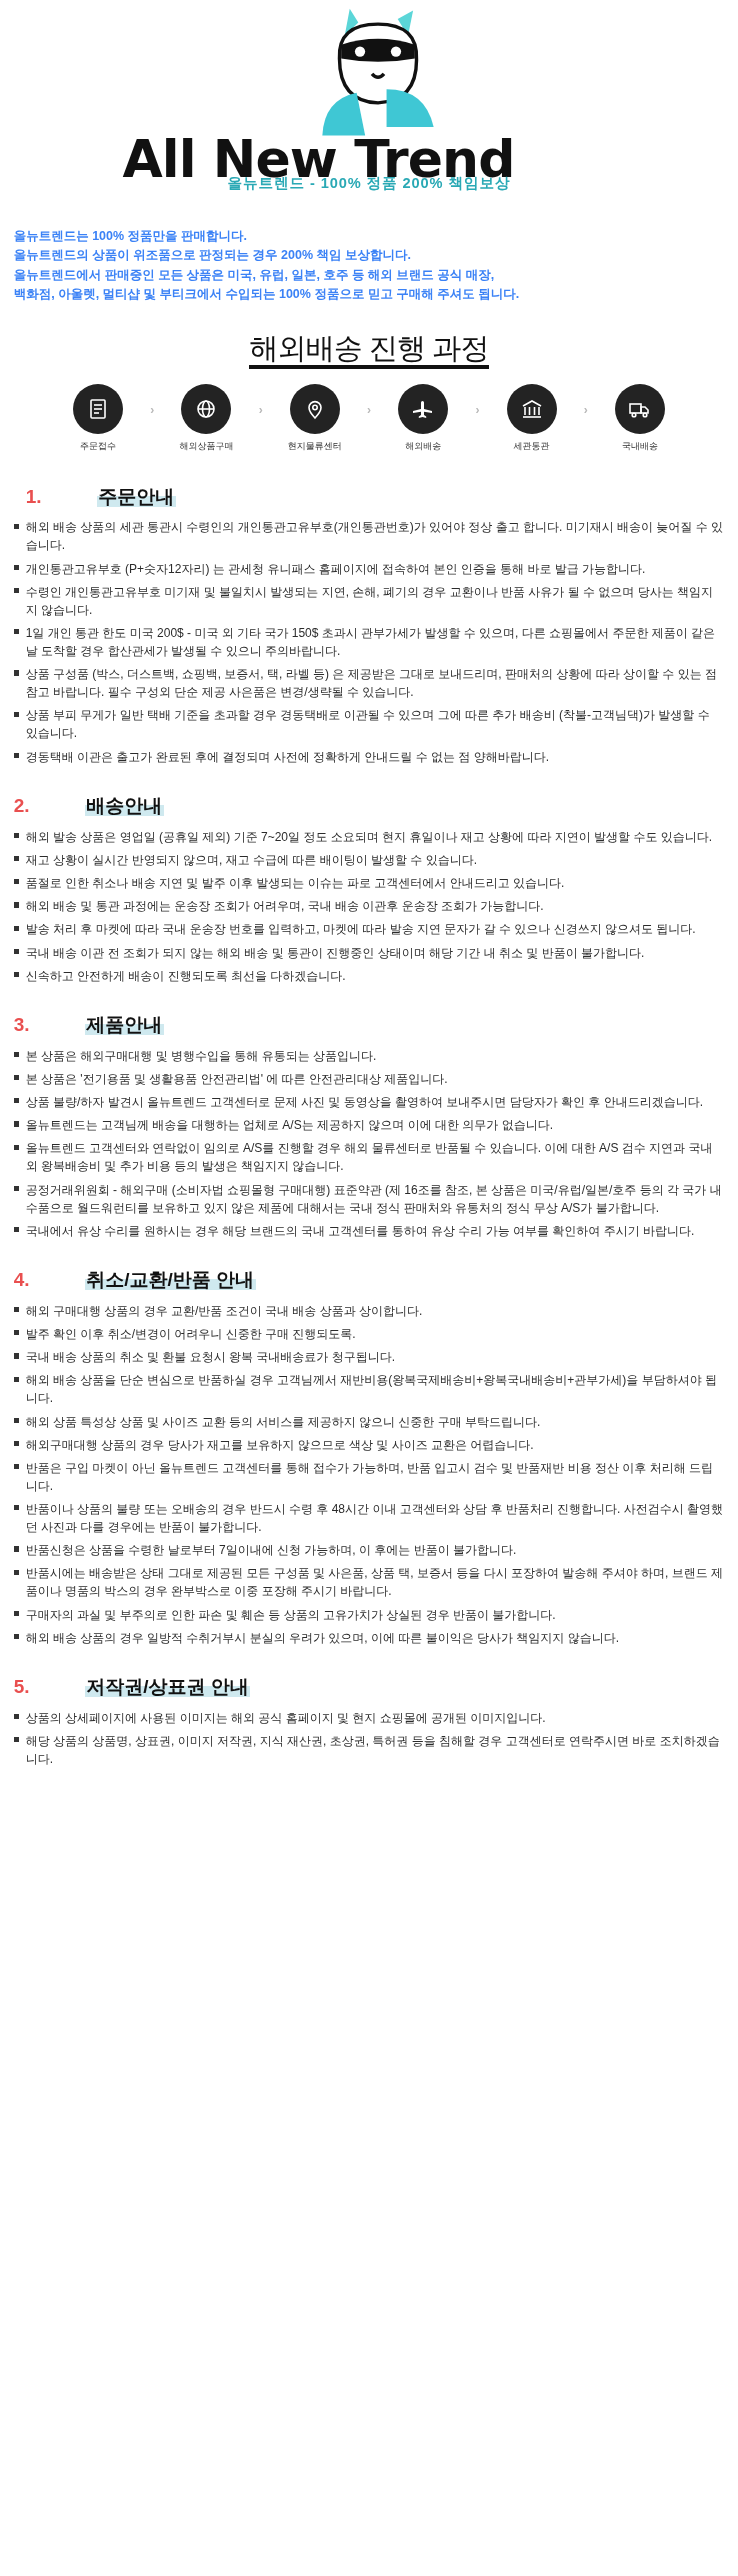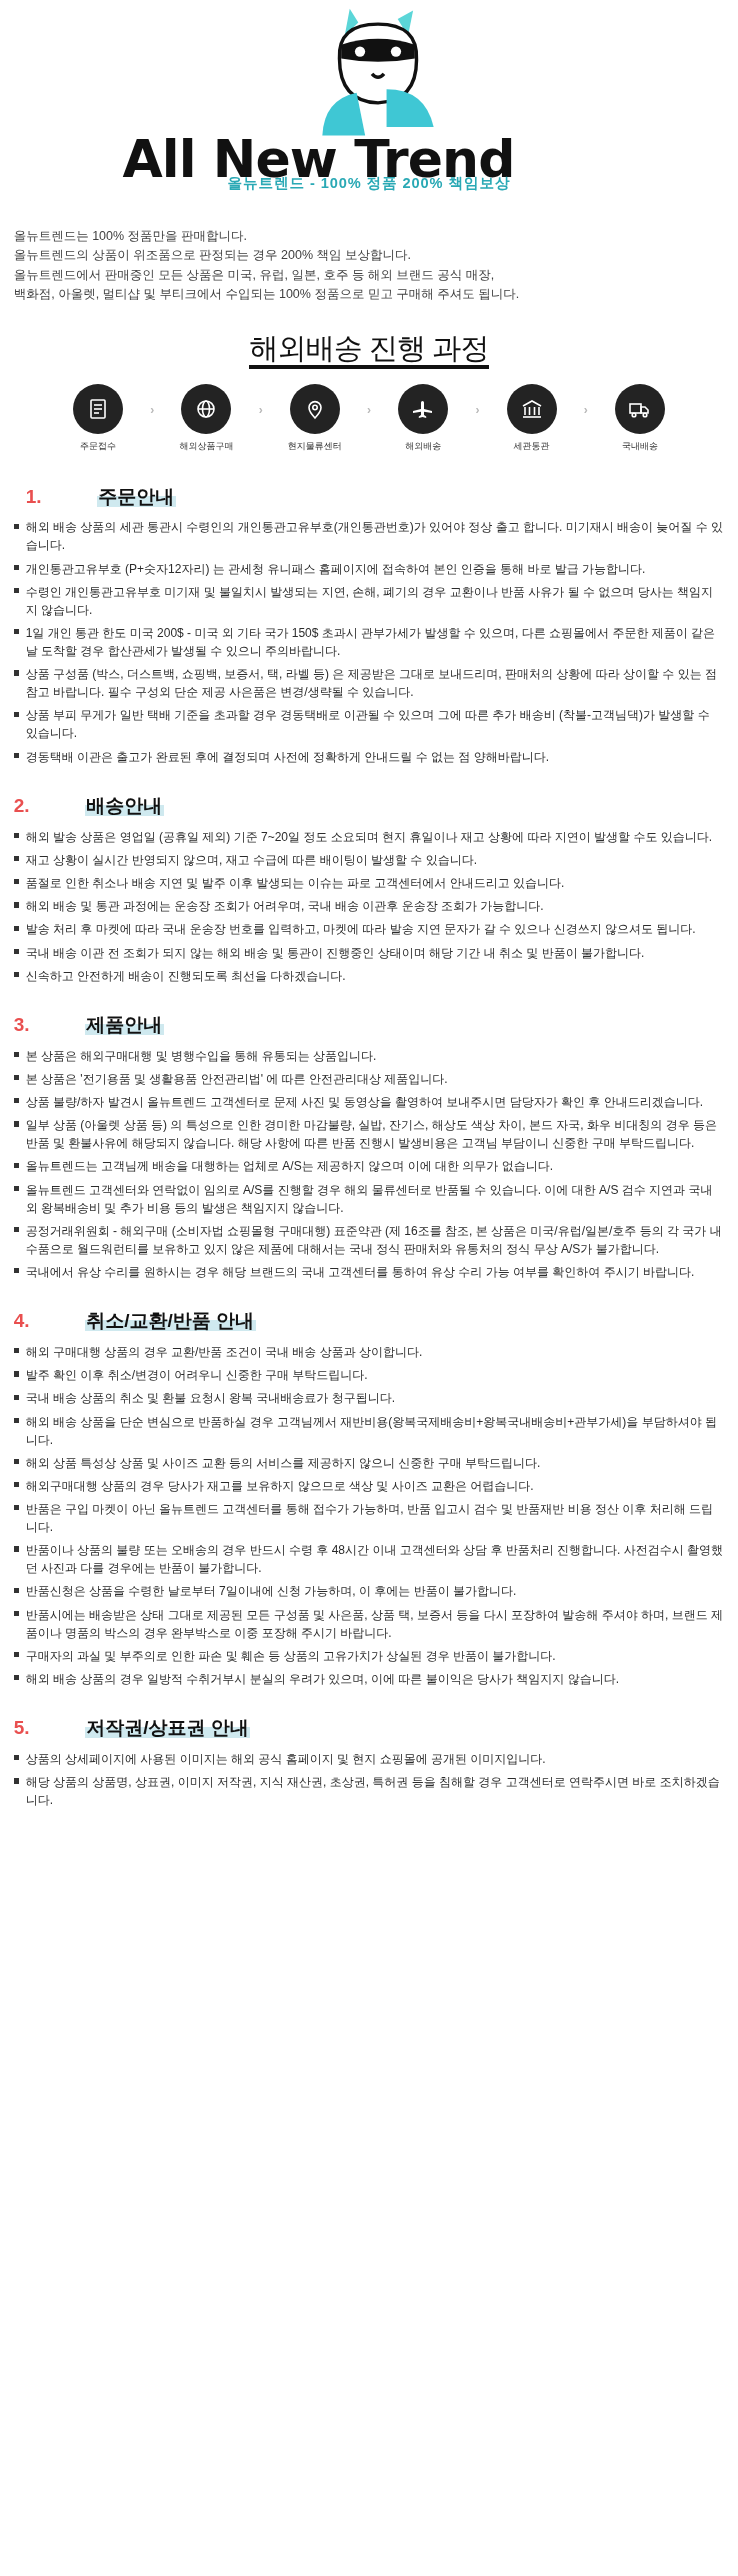--- a/index.html
+++ b/index.html
@@ -48,22 +48,22 @@
     font-weight: 700;
     color: #2aa9b5;
     letter-spacing: 0.9px;
   }
 
   
   .intro {
     padding: 12px 13.7px 8.6px 13.7px;
     font-size: 12.5px;
     line-height: 1.55;
-    color: #404040;
-    font-weight: 400;
+    color: #3b82f6;
+    font-weight: 700;
   }
   .intro div { white-space: nowrap; }
 
   
   .proc-head {
     text-align: center;
     font-size: 29px;
     font-weight: 400;
     color: #111;
     margin: 15.5px 0 5.2px 0;
@@ -266,36 +266,35 @@
 
   <div class="section">
     <div class="sec-title center">
       <span class="num">3.</span>
       <span class="hl">제품안내</span>
     </div>
     <ul class="bullets">
       <li>본 상품은 해외구매대행 및 병행수입을 통해 유통되는 상품입니다.</li>
       <li>본 상품은 '전기용품 및 생활용품 안전관리법' 에 따른 안전관리대상 제품입니다.</li>
       <li>상품 불량/하자 발견시 올뉴트렌드 고객센터로 문제 사진 및 동영상을 촬영하여 보내주시면 담당자가 확인 후 안내드리겠습니다.</li>
-      <li>일부 상품 (아울렛 상품 등) 의 특성으로 인한 경미한 마감불량, 실밥, 잔기스, 해상도 색상 차이, 본드 자국, 화우 비대칭의 경우 등은 반품 및 환불사유에 해당되지 않습니다. 해당 사항에 따른 반품 진행시 발생비용은 고객님 부담이니 신중한 구매 부탁드립니다.</li>
       <li>올뉴트렌드는 고객님께 배송을 대행하는 업체로 A/S는 제공하지 않으며 이에 대한 의무가 없습니다.</li>
       <li>올뉴트렌드 고객센터와 연락없이 임의로 A/S를 진행할 경우 해외 물류센터로 반품될 수 있습니다. 이에 대한 A/S 검수 지연과 국내외 왕복배송비 및 추가 비용 등의 발생은 책임지지 않습니다.</li>
       <li>공정거래위원회 - 해외구매 (소비자법 쇼핑몰형 구매대행) 표준약관 (제 16조를 참조, 본 상품은 미국/유럽/일본/호주 등의 각 국가 내수품으로 월드워런티를 보유하고 있지 않은 제품에 대해서는 국내 정식 판매처와 유통처의 정식 무상 A/S가 불가합니다.</li>
       <li>국내에서 유상 수리를 원하시는 경우 해당 브랜드의 국내 고객센터를 통하여 유상 수리 가능 여부를 확인하여 주시기 바랍니다.</li>
     </ul>
   </div>
 
   <div class="section">
     <div class="sec-title center">
       <span class="num">4.</span>
       <span class="hl">취소/교환/반품 안내</span>
     </div>
     <ul class="bullets">
       <li>해외 구매대행 상품의 경우 교환/반품 조건이 국내 배송 상품과 상이합니다.</li>
-      <li>발주 확인 이후 취소/변경이 어려우니 신중한 구매 부탁드립니다.</li>
+      <li>발주 확인 이후 취소/변경이 어려우니 신중한 구매 진행되도록.</li>
       <li>국내 배송 상품의 취소 및 환불 요청시 왕복 국내배송료가 청구됩니다.</li>
       <li>해외 배송 상품을 단순 변심으로 반품하실 경우 고객님께서 재반비용(왕복국제배송비+왕복국내배송비+관부가세)을 부담하셔야 됩니다.</li>
       <li>해외 상품 특성상 상품 및 사이즈 교환 등의 서비스를 제공하지 않으니 신중한 구매 부탁드립니다.</li>
       <li>해외구매대행 상품의 경우 당사가 재고를 보유하지 않으므로 색상 및 사이즈 교환은 어렵습니다.</li>
       <li>반품은 구입 마켓이 아닌 올뉴트렌드 고객센터를 통해 접수가 가능하며, 반품 입고시 검수 및 반품재반 비용 정산 이후 처리해 드립니다.</li>
       <li>반품이나 상품의 불량 또는 오배송의 경우 반드시 수령 후 48시간 이내 고객센터와 상담 후 반품처리 진행합니다. 사전검수시 촬영했던 사진과 다를 경우에는 반품이 불가합니다.</li>
       <li>반품신청은 상품을 수령한 날로부터 7일이내에 신청 가능하며, 이 후에는 반품이 불가합니다.</li>
       <li>반품시에는 배송받은 상태 그대로 제공된 모든 구성품 및 사은품, 상품 택, 보증서 등을 다시 포장하여 발송해 주셔야 하며, 브랜드 제품이나 명품의 박스의 경우 완부박스로 이중 포장해 주시기 바랍니다.</li>
       <li>구매자의 과실 및 부주의로 인한 파손 및 훼손 등 상품의 고유가치가 상실된 경우 반품이 불가합니다.</li>
       <li>해외 배송 상품의 경우 일방적 수취거부시 분실의 우려가 있으며, 이에 따른 불이익은 당사가 책임지지 않습니다.</li>

